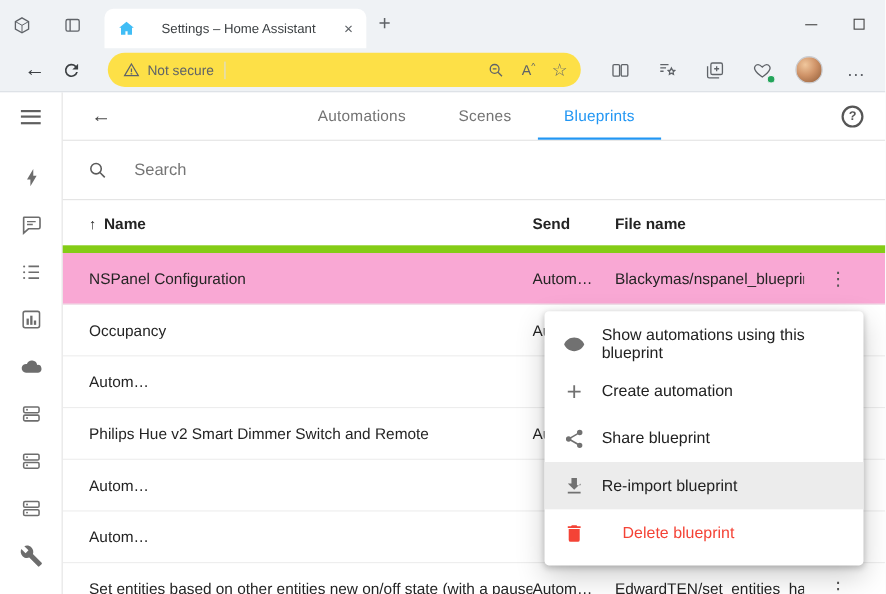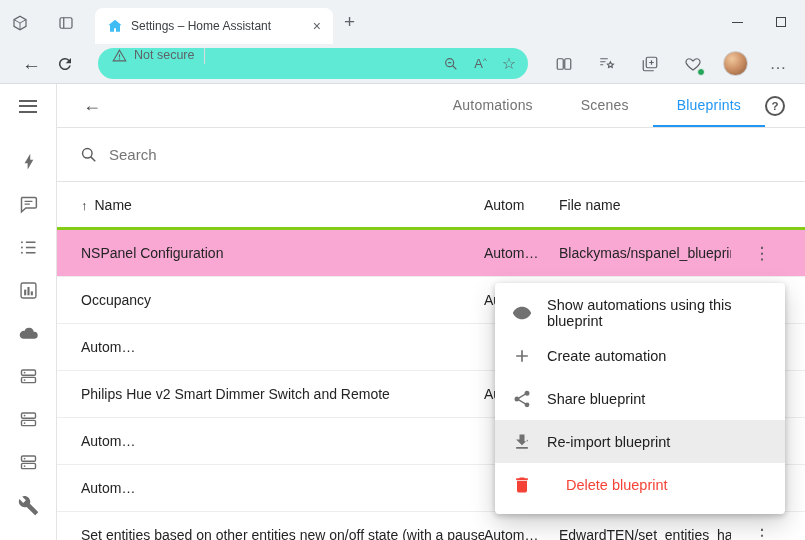--- a/index.html
+++ b/index.html
@@ -5,37 +5,37 @@
   * { box-sizing: border-box; margin: 0; padding: 0; }
   html,body { width:805px; height:540px; overflow:hidden; }
   body { font-family:"Liberation Sans", sans-serif; }
   .window { position:relative; width:805px; height:540px; background:#eff2f5; overflow:hidden; }
 
   
   .titlebar { position:absolute; top:0; left:0; right:0; height:44px; }
   .tb-icon { position:absolute; top:14px; width:18px; height:18px; color:#5f6368; }
   .tb-icon svg { width:100%; height:100%; }
   .tab { position:absolute; left:95px; top:8px; width:238px; height:36px; background:#fff;
-         border-radius:8px 8px 0 0; display:flex; align-items:center; padding:0 10px 0 12px; gap:8px; }
+         border-radius:8px 8px 0 0; display:flex; align-items:center; padding:0 10px 0 12px; gap:8px;text-align:center; }
   .tab-fav { width:16px; height:16px; flex:0 0 auto; }
   .tab-title { flex:1; font-size:12px; color:#3c4043; white-space:nowrap; overflow:hidden; }
   .tab-close { font-size:14px; color:#5f6368; padding:0 2px; }
   .newtab { position:absolute; left:344px; top:11px; font-size:19px; color:#5f6368; }
   .win-btn { position:absolute; top:0; width:46px; height:44px; display:flex; align-items:center; justify-content:center; }
   .win-min-glyph { width:11px; height:0; border-top:1.4px solid #444; }
   .win-max-glyph { width:10px; height:10px; border:1.2px solid #444; }
 
   
   .navbar { position:absolute; top:44px; left:0; right:0; height:40px; display:flex; align-items:center;
             background:#eff2f5; border-bottom:1px solid #d8dce1; }
   .nav-back { margin-left:22px; font-size:19px; line-height:1; color:#3c4043; width:16px; }
   .nav-refresh { margin-left:18px; width:18px; height:18px; color:#3c4043; }
   .nav-refresh svg { width:100%; height:100%; }
-  .addr { margin-left:24px; width:430px; height:31px; background:#5eead4; border-radius:16px;
-          display:flex; padding:0 12px 0 14px; }
+  .addr { margin-left:24px; width:430px; height:31px; background:#fde047; border-radius:16px;
+          display:flex; align-items:center; padding:0 12px 0 14px; }
   .warn-icon { width:15px; height:15px; color:#5f6368; flex:0 0 auto; }
   .warn-icon svg { width:100%; height:100%; }
   .notsec { margin-left:7px; font-size:12.5px; color:#5f6368; white-space:nowrap; }
   .addr-sep { width:1px; height:16px; background:#dadce0; margin:0 10px; flex:0 0 auto; }
   .url { font-size:13px; color:#202124; white-space:nowrap; overflow:hidden; }
   .addr-icons { margin-left:auto; display:flex; align-items:center; gap:15px; color:#5f6368; }
   .addr-icons .aicon { width:17px; height:17px; display:flex; align-items:center; justify-content:center; }
   .aicon svg { width:16px; height:16px; }
   .read-aloud { font-size:13px; color:#5f6368; }
   .read-aloud sup { font-size:8px; }
@@ -55,37 +55,37 @@
   .sidebar { width:57px; flex:0 0 auto; border-right:1px solid #e3e3e3; display:flex; flex-direction:column; align-items:center; }
   .sb-menu { height:44px; display:flex; flex-direction:column; justify-content:center; gap:3.5px; }
   .sb-menu i { display:block; width:18px; height:2px; background:#5f5f5f; }
   .sb-gap { height:12px; flex:0 0 auto; }
   .sb-item { height:43px; width:100%; display:flex; align-items:center; justify-content:center; color:#6d6d6d; }
   .sb-item svg { width:21px; height:21px; }
 
   .main { flex:1; min-width:0; display:flex; flex-direction:column; }
   .ha-header { height:44px; flex:0 0 auto; border-bottom:1px solid #e3e3e3; display:flex; align-items:center; }
   .ha-back { margin-left:26px; font-size:18px; color:#4a4a4a; }
-  .ha-tabs { flex:1; display:flex; justify-content:flex-end; height:100%; }
+  .ha-tabs { flex:1; display:flex; justify-content:center; height:100%; }
   .ha-tab { padding:0 24px; display:flex; align-items:center; font-size:14px; font-weight:500;
             color:#737373; border-bottom:2px solid transparent; letter-spacing:.2px; }
   .ha-tab.active { color:var(--accent); border-bottom-color:var(--accent); }
   .ha-help { margin-right:20px; width:20px; height:20px; border:2px solid #565656; border-radius:50%;
              display:flex; align-items:center; justify-content:center; font-size:11.5px; font-weight:bold; color:#565656; }
 
   .search-row { height:54px; flex:0 0 auto; border-bottom:1px solid #e3e3e3;
-                display:flex; align-items:center; padding-left:22px; gap:11px; }
+                display:flex; align-items:center; padding-left:22px; gap:24px; }
   .search-row svg { width:19px; height:19px; color:#5b5b5b; flex:0 0 auto; }
   .search-input { border:none; outline:none; flex:1; font-size:15px; color:#212121;
                   font-family:inherit; background:transparent; }
   .search-input::placeholder { color:#757575; }
 
   .cols { display:grid; grid-template-columns:403px 75px 1fr 62px; align-items:center;
           width:100%; height:100%; padding-left:24px; padding-right:12px; }
-  .thead { height:48px; flex:0 0 auto; border-bottom:3px solid #84cc16; font-size:12.5px; font-weight:normal; color:#2b2b2b; }
+  .thead { height:48px; flex:0 0 auto; border-bottom:7px solid #84cc16; font-size:12.5px; font-weight:bold; color:#2b2b2b; }
   .sort-arrow { font-size:13px; margin-right:7px; }
   .tbody { flex:1; overflow:hidden; }
   .trow { height:47px; border-bottom:1px solid #ededed; }
   .trow.sel { background:#f9a8d4; }
   .cell { white-space:nowrap; overflow:hidden; font-size:14px; color:#242424; padding-right:12px; }
   .kebab-cell { display:flex; justify-content:center; font-size:17px; color:#555; padding-right:0; }
 
   
   .context-menu { position:absolute; left:495px; top:283px; width:290px; background:#fff; border-radius:4px;
                   box-shadow:0 2px 6px rgba(0,0,0,.22), 0 10px 26px rgba(0,0,0,.19); padding:8px 0; z-index:10; }
@@ -289,21 +289,21 @@
         <svg viewBox="0 0 24 24" fill="none" stroke="currentColor" stroke-width="1.8">
             <circle cx="10.5" cy="10.5" r="6"></circle>
             <path d="M15 15l5.5 5.5"></path>
           </svg>
         <input class="search-input" placeholder="Search" style="">
       </div>
 
       <div class="thead">
         <div class="cols">
           <div class="cell"><span class="sort-arrow">↑</span><span>Name</span></div>
-          <div class="cell">Autom</div>
+          <div class="cell">Send</div>
           <div class="cell">File name</div>
           <div class="cell"></div>
         </div>
       </div>
 
       <div class="tbody">
 
         <div class="trow sel">
           <div class="cols">
             <div class="cell">NSPanel Configuration</div>

